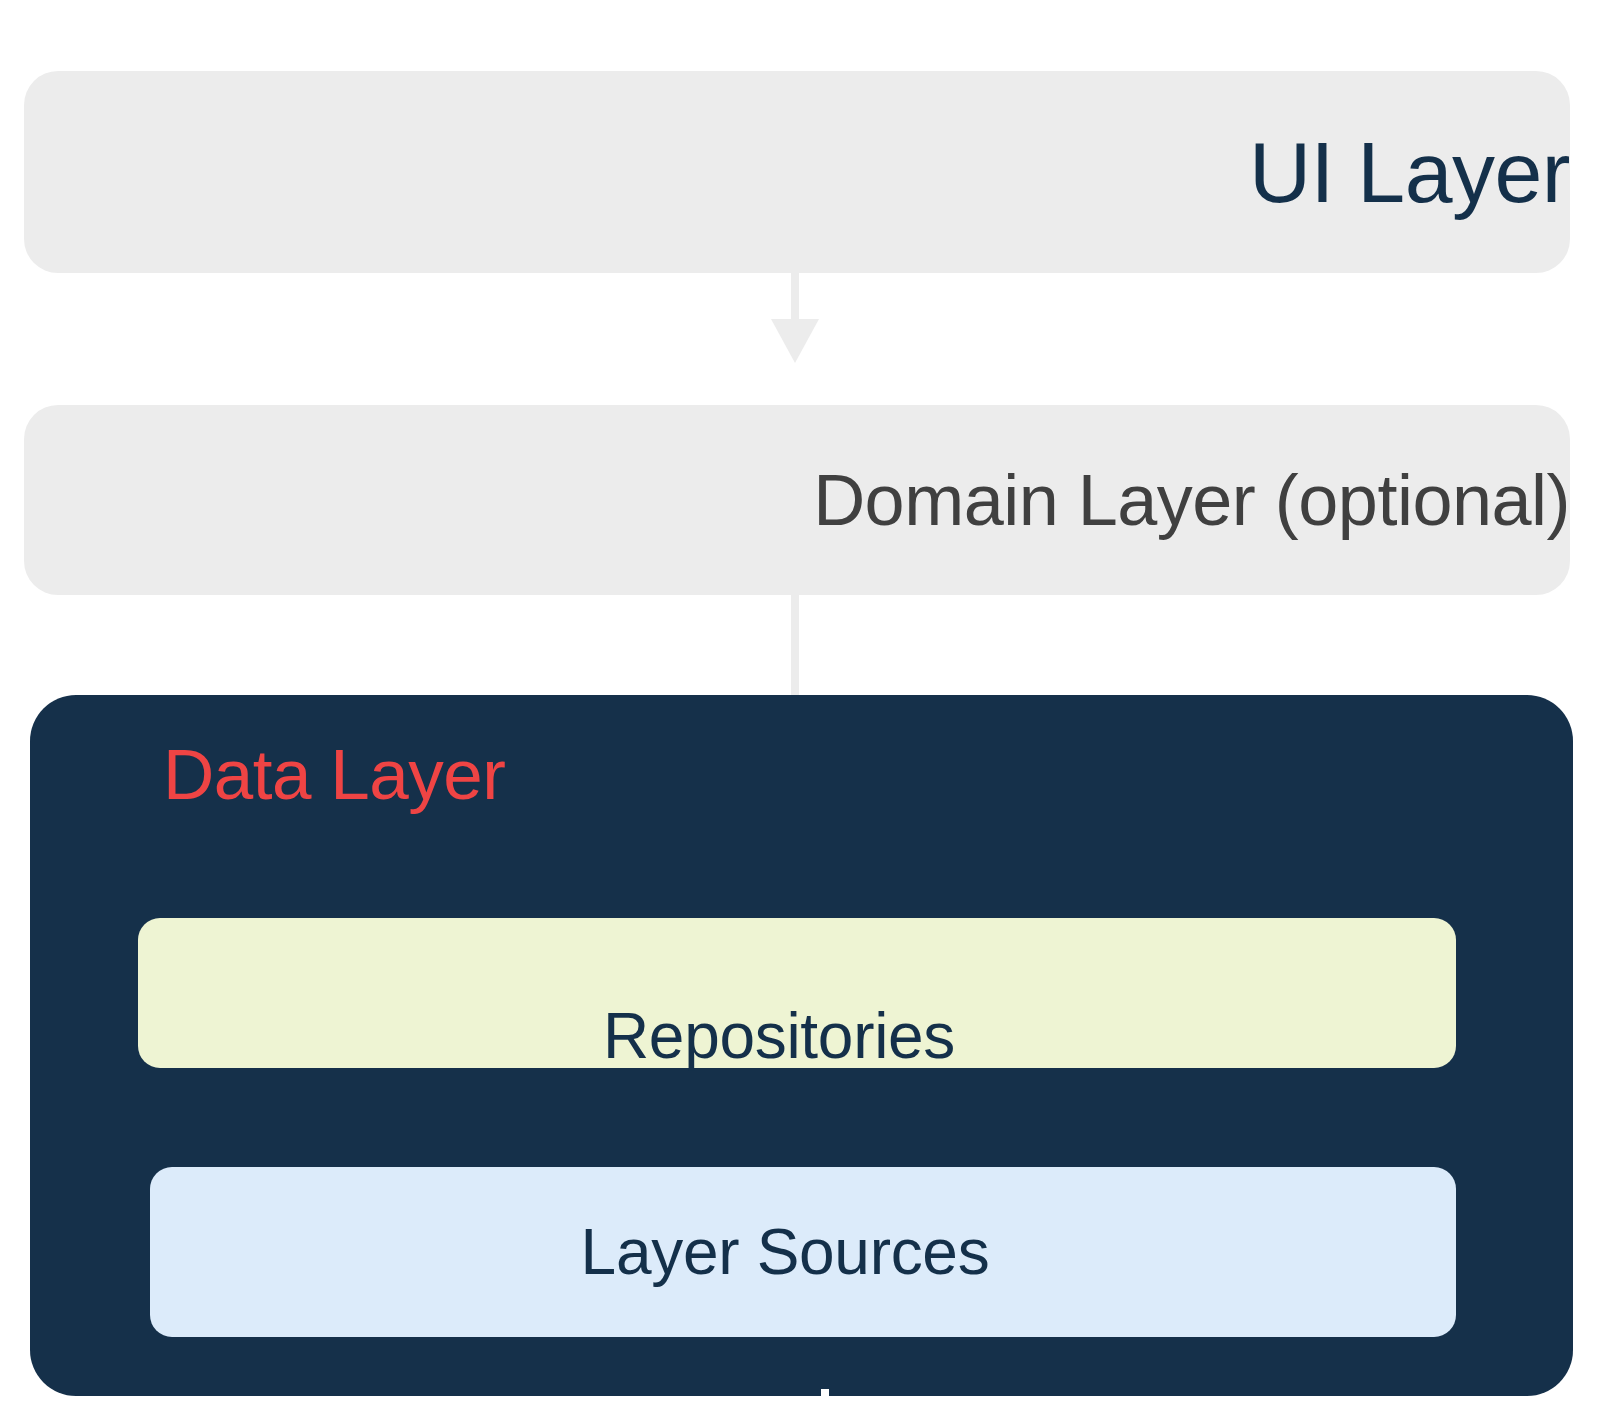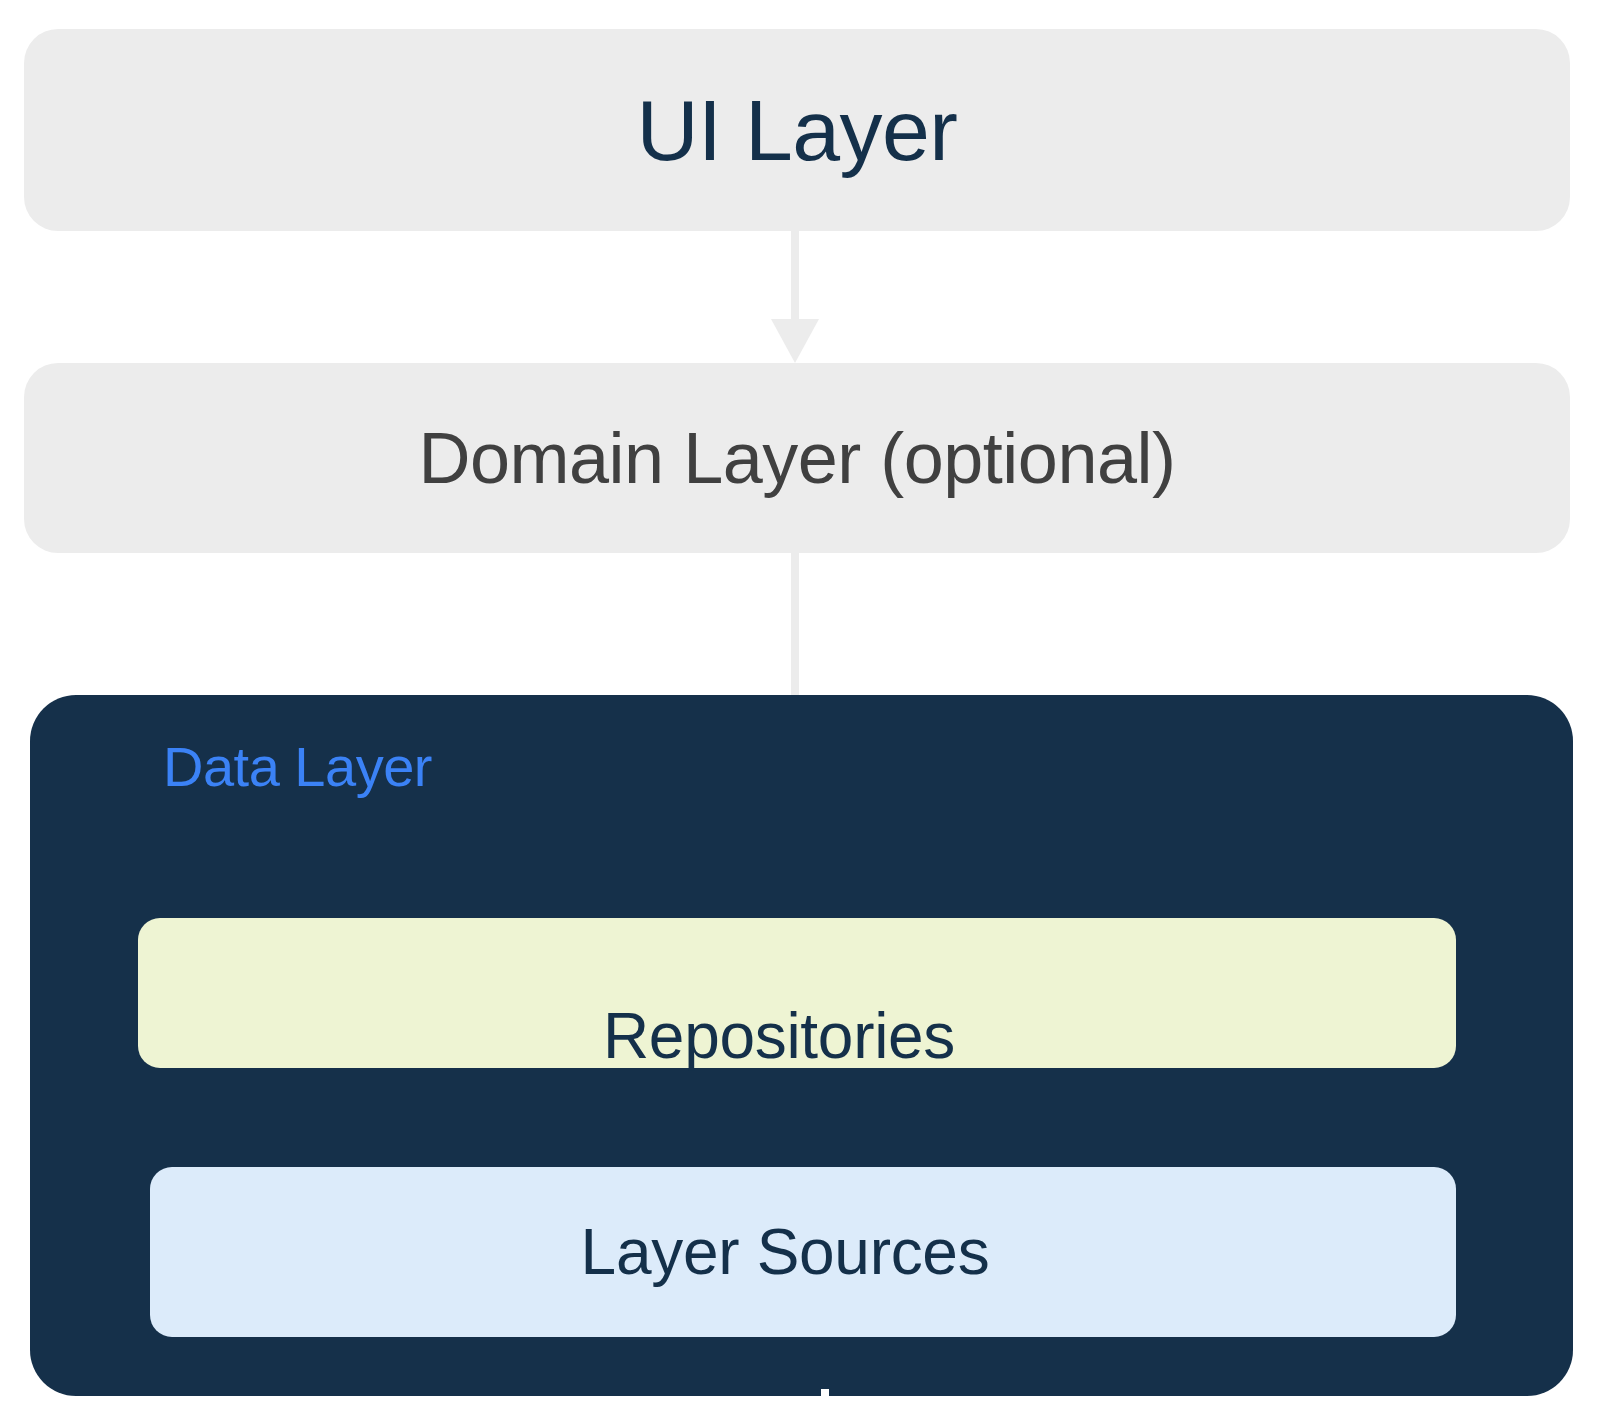--- a/index.html
+++ b/index.html
@@ -19,21 +19,22 @@
     height: 1428px;
     background: #ffffff;
   }
 
   
   .layer-box {
     position: absolute;
     box-sizing: border-box;
     display: flex;
     align-items: center;
-    justify-content: center;
+    justify-content: flex-end;
+    margin-top: 42px;
   }
   .layer-label {
     white-space: nowrap;
     line-height: 1;
   }
 
   
   #ui-layer-box {
     left: 24px;
     top: 29px;
@@ -72,23 +73,23 @@
     top: 695px;
     width: 1543px;
     height: 701px;
     background: #15304a;
     border-radius: 46px;
   }
   #data-layer-title {
     position: absolute;
     left: 133px;
     top: 44px;
-    font-size: 56px;
+    font-size: 71px;
     line-height: 1;
-    color: #3b82f6;
+    color: #ef4444;
     white-space: nowrap;
     letter-spacing: -0.5px;
   }
 
   
   #repositories-box {
     position: absolute;
     left: 108px;
     top: 223px;
     width: 1318px;

